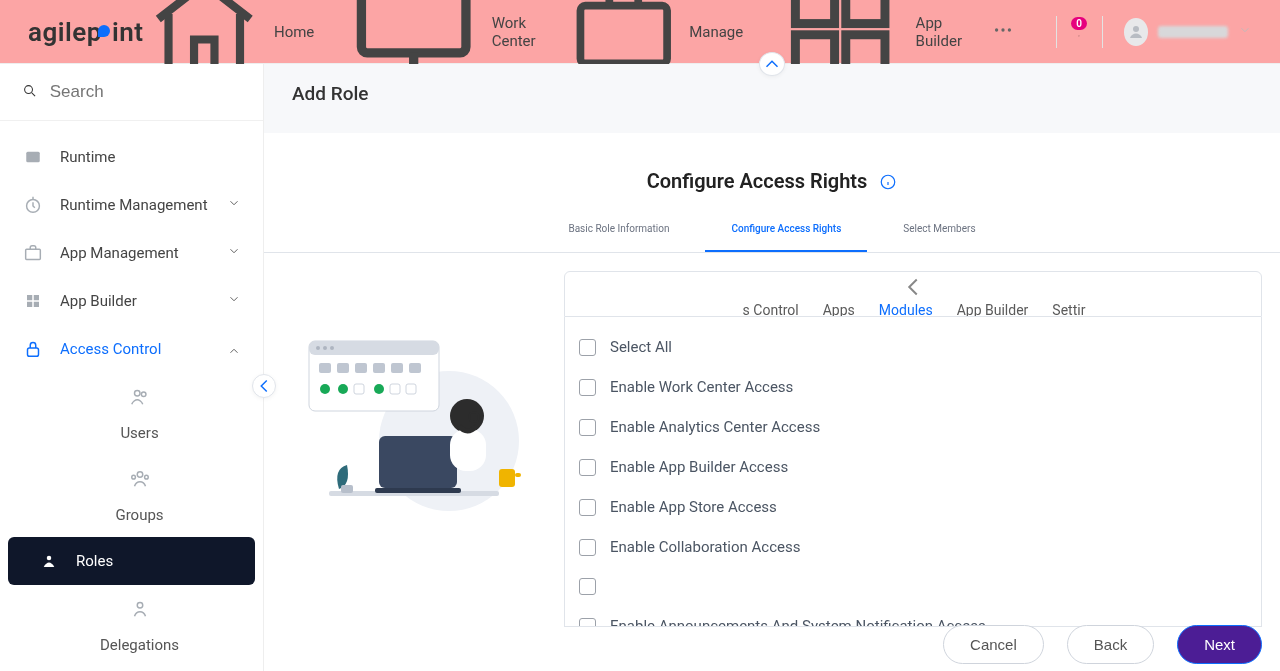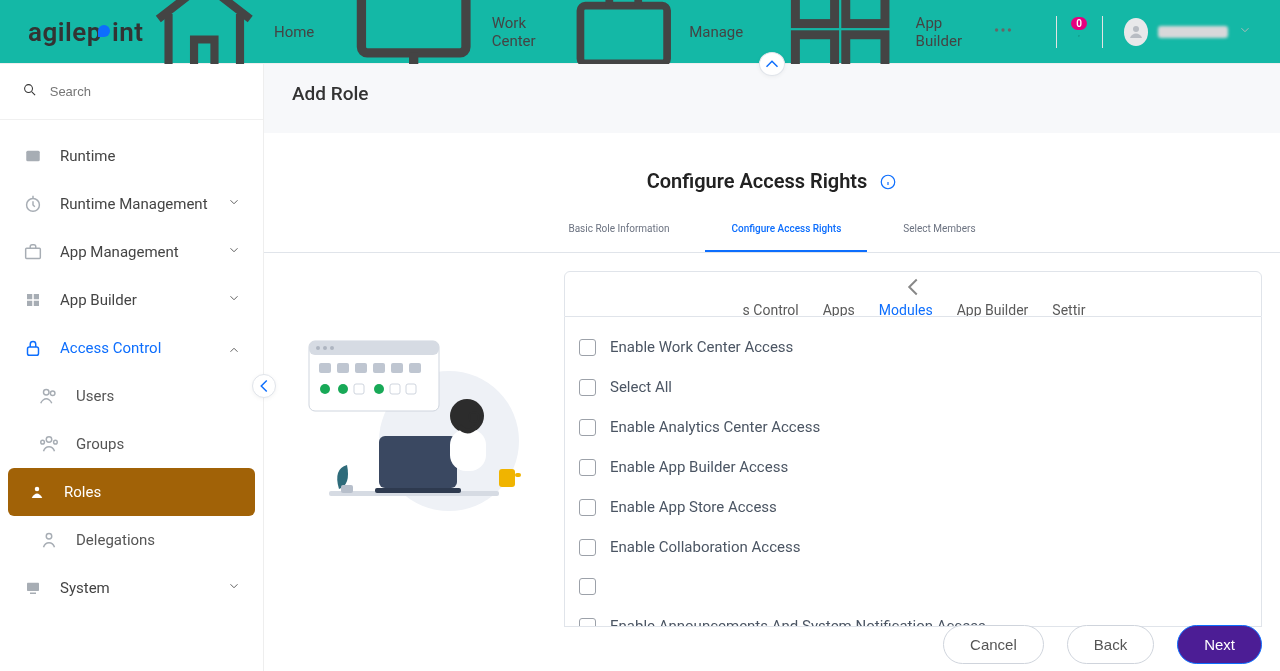--- a/index.html
+++ b/index.html
@@ -1,43 +1,43 @@
 <!DOCTYPE html>
 <html><head>
 <meta charset="utf-8">
 <style>
   * { box-sizing: border-box; margin: 0; padding: 0; }
   body { font-family: -apple-system, BlinkMacSystemFont, 'Segoe UI', Roboto, Arial, sans-serif; background: #f7f8fa; color: #333; font-size: 14px; width: 1280px; height: 671px; overflow: hidden; }
 
-  .top-header { height: 64px; background: #14b8a6; display: flex; align-items: center; padding: 0 28px; border-bottom: 1px solid #eee; }
+  .top-header { height: 64px; background: #fca5a5; display: flex; align-items: center; padding: 0 28px; border-bottom: 1px solid #eee; }
   .logo { display: flex; align-items: center; font-size: 26px; font-weight: 600; letter-spacing: 0.5px; }
   .logo .dot { display:inline-block; width:12px; height:12px; background:#0d6efd; border-radius:50% 50% 50% 0; margin:0 2px 2px -4px; }
   .main-nav { margin-left: auto; display: flex; align-items: center; gap: 30px; }
   .nav-item { display: flex; align-items: center; gap: 8px; color: #444; cursor: pointer; font-size: 15px; }
   .nav-item svg { width:22px; height:22px; }
   .nav-right { display: flex; align-items: center; gap: 22px; margin-left: 42px; }
   .notif { position: relative; }
   .notif-badge { position:absolute; top:-7px; right:-7px; background:#e6007e; color:#fff; font-size:10px; border-radius:10px; padding:1px 5px; font-weight:600; }
   .vdiv { width:1px; height:32px; background:#e3e3e3; }
   .user-chip { display:flex; align-items:center; gap:10px; color:#bbb; }
   .avatar { width:28px; height:28px; border-radius:50%; background:#e8e8ea; display:flex; align-items:center; justify-content:center; }
   .user-name-blur { width:80px; height:12px; background:#d8d8da; border-radius:3px; filter: blur(1.5px); }
 
   .shell { display:flex; height: calc(671px - 64px); }
   .sidebar { width: 264px; background:#fff; border-right:1px solid #eee; display:flex; flex-direction:column; }
   .search-row { padding: 18px 22px; border-bottom:1px solid #f0f0f0; }
-  .search-row .search-input { border:none; outline:none; font-size:13px; color:#666; width:100%; }
+  .search-row .search-input { border:none; outline:none; font-size:17px; color:#666; width:100%; }
   .search-wrap { display:flex; align-items:center; gap:12px; }
   .side-list { padding: 12px 0; overflow-y:auto; }
   .side-item { display:flex; align-items:center; gap:16px; padding: 13px 22px; color:#444; cursor:pointer; font-size:15px; position:relative; }
   .side-item .chev { margin-left:auto; color:#555; }
-  .side-item.indent { padding-left: 38px; color:#555; }
+  .side-item.indent { padding-left: 38px; color:#555;flex-direction:column; }
   .side-item.active-parent { color:#0d6efd; }
   .side-item.active-parent .chev { transform: rotate(180deg); }
-  .side-item.selected { background:#a16207; color:#fff; margin: 0 8px; border-radius:6px; padding-left: 18px; }
+  .side-item.selected { background:#0f172a; color:#fff; margin: 0 8px; border-radius:6px; padding-left: 30px; }
   .side-icon { width:22px; height:22px; color:#a7adb4; flex-shrink:0; display:flex; align-items:center; justify-content:center; }
   .side-item.active-parent .side-icon, .side-item.selected .side-icon { color: inherit; }
 
   .main-area { flex:1; position:relative; background:#f7f8fa; }
   .collapse-badge { position:absolute; left:-12px; top:310px; width:24px; height:24px; background:#fff; border:1px solid #e0e4ea; border-radius:50%; display:flex; align-items:center; justify-content:center; color:#0d6efd; box-shadow:0 1px 4px rgba(0,0,0,.05); cursor:pointer; z-index:5; }
   .expand-badge-top { position:absolute; left:50%; top:-12px; transform:translateX(-50%); width:26px; height:24px; background:#fff; border:1px solid #e0e4ea; border-radius:50%; display:flex; align-items:center; justify-content:center; color:#0d6efd; box-shadow:0 1px 4px rgba(0,0,0,.05); cursor:pointer; z-index:5; }
 
   .page-header { padding: 18px 28px; font-size:19px; color:#333; font-weight:500; }
   .content-card { background:#fff; margin: 10px 0 0 0; height: calc(100% - 60px); position:relative; }
 
@@ -362,25 +362,25 @@
             <div class="cat-chevron">
                 <svg class="icon-generic" viewBox="0 0 24 24" width="14" height="14">
                   <path d="M9 6l6 6-6 6"></path>
                 </svg>
               </div>
           </div>
 
           <div class="checklist-wrap">
             <div class="check-row">
               <div class="checkbox"></div>
+              <span>Select All</span>
+            </div>
+            <div class="check-row">
+              <div class="checkbox"></div>
               <span>Enable Work Center Access</span>
-            </div>
-            <div class="check-row">
-              <div class="checkbox"></div>
-              <span>Select All</span>
             </div>
             <div class="check-row">
               <div class="checkbox"></div>
               <span>Enable Analytics Center Access</span>
             </div>
             <div class="check-row">
               <div class="checkbox"></div>
               <span>Enable App Builder Access</span>
             </div>
             <div class="check-row">

